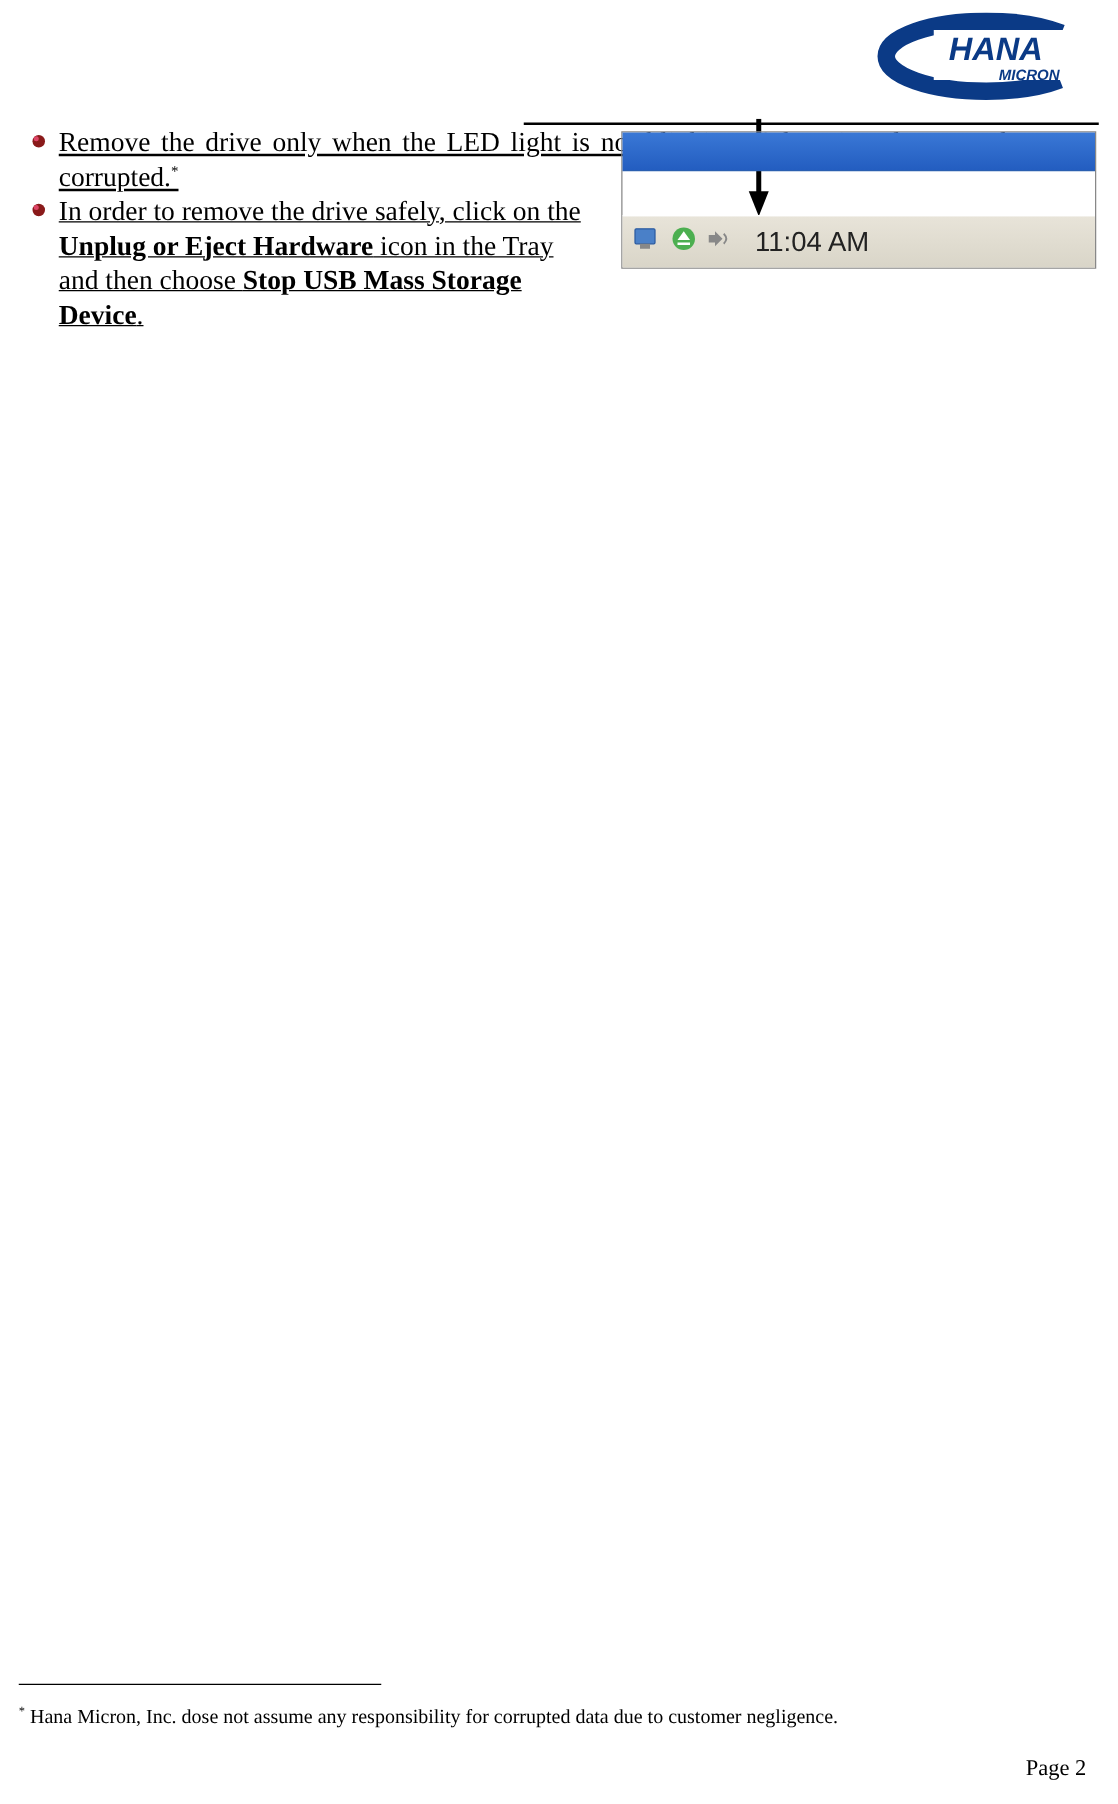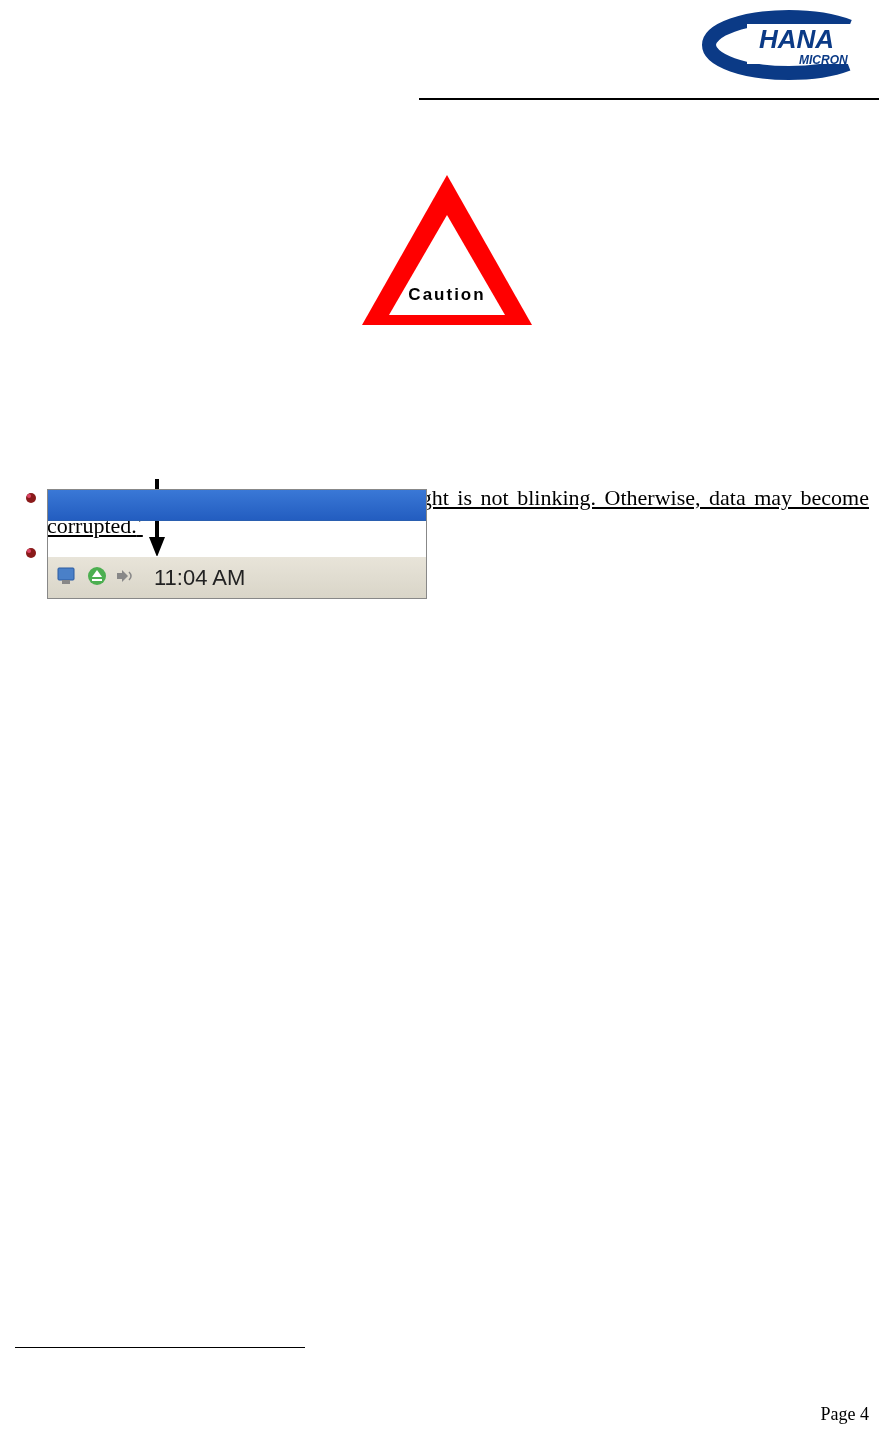--- a/index.html
+++ b/index.html
@@ -159,27 +159,20 @@
       <svg width="180" height="70" viewBox="0 0 180 70">
         <ellipse cx="90" cy="35" rx="80" ry="28" fill="none" stroke="#0b3a86" stroke-width="14" stroke-dasharray="300 500" stroke-dashoffset="-30"></ellipse>
         <rect x="48" y="14" width="120" height="40" fill="white"></rect>
         <text x="60" y="38" font-family="Arial Black, Arial, sans-serif" font-size="26" font-weight="900" font-style="italic" fill="#0b3a86">HANA</text>
         <text x="100" y="54" font-family="Arial Black, Arial, sans-serif" font-size="12" font-weight="900" font-style="italic" fill="#0b3a86">MICRON</text>
       </svg>
     </div>
     <div class="header-rule"></div>
   </div>
 
-  <div class="caution-area">
-    <svg class="triangle-svg" width="180" height="160" viewBox="0 0 180 160">
-      <polygon points="90,5 175,155 5,155" fill="#ff0000"></polygon>
-      <polygon points="90,45 148,145 32,145" fill="#ffffff"></polygon>
-      <text x="90" y="130" text-anchor="middle" font-family="Arial, sans-serif" font-size="17" font-weight="bold" letter-spacing="2" fill="#000">Caution</text>
-    </svg>
-  </div>
 
   <div class="content">
 
     <div class="bullet-item">
       <span class="bullet-dot">
         <svg width="12" height="12">
             <circle cx="6" cy="6" r="5" fill="#8a1a1a"></circle>
             <circle cx="4" cy="4" r="2" fill="#d46"></circle>
           </svg>
       </span>
@@ -187,20 +180,23 @@
     </div>
 
     <div class="bullet-item2">
       <span class="bullet-dot">
         <svg width="12" height="12">
             <circle cx="6" cy="6" r="5" fill="#8a1a1a"></circle>
             <circle cx="4" cy="4" r="2" fill="#d46"></circle>
           </svg>
       </span>
       <div class="two-col">
+        <div class="left">
+          <span class="bullet-text"><span>In order to remove the drive safely, click on the </span><b>Unplug or Eject Hardware</b><span> icon in the Tray and then choose </span><b>Stop USB Mass Storage Device</b><span>.</span></span>
+        </div>
         <div class="right">
           <div class="taskbar-wrap">
             <svg class="pointer-arrow" width="20" height="80">
               <line x1="10" y1="0" x2="10" y2="60" stroke="#000" stroke-width="4"></line>
               <polygon points="2,58 18,58 10,78" fill="#000"></polygon>
             </svg>
             <div class="taskbar">
               <div class="taskbar-title"></div>
               <div class="taskbar-bar">
                 <div class="tray-icons">
@@ -229,15 +225,16 @@
               </div>
             </div>
           </div>
         </div>
       </div>
     </div>
 
   </div>
 
   <div class="footnote-rule"></div>
-  <div class="page-number">Page 4</div>
+  <div class="footnote"><sup>*</sup><span> Hana Micron, Inc. dose not assume any responsibility for corrupted data due to customer negligence.</span></div>
+  <div class="page-number">Page 2</div>
 
 </div>
 
 </body></html>

